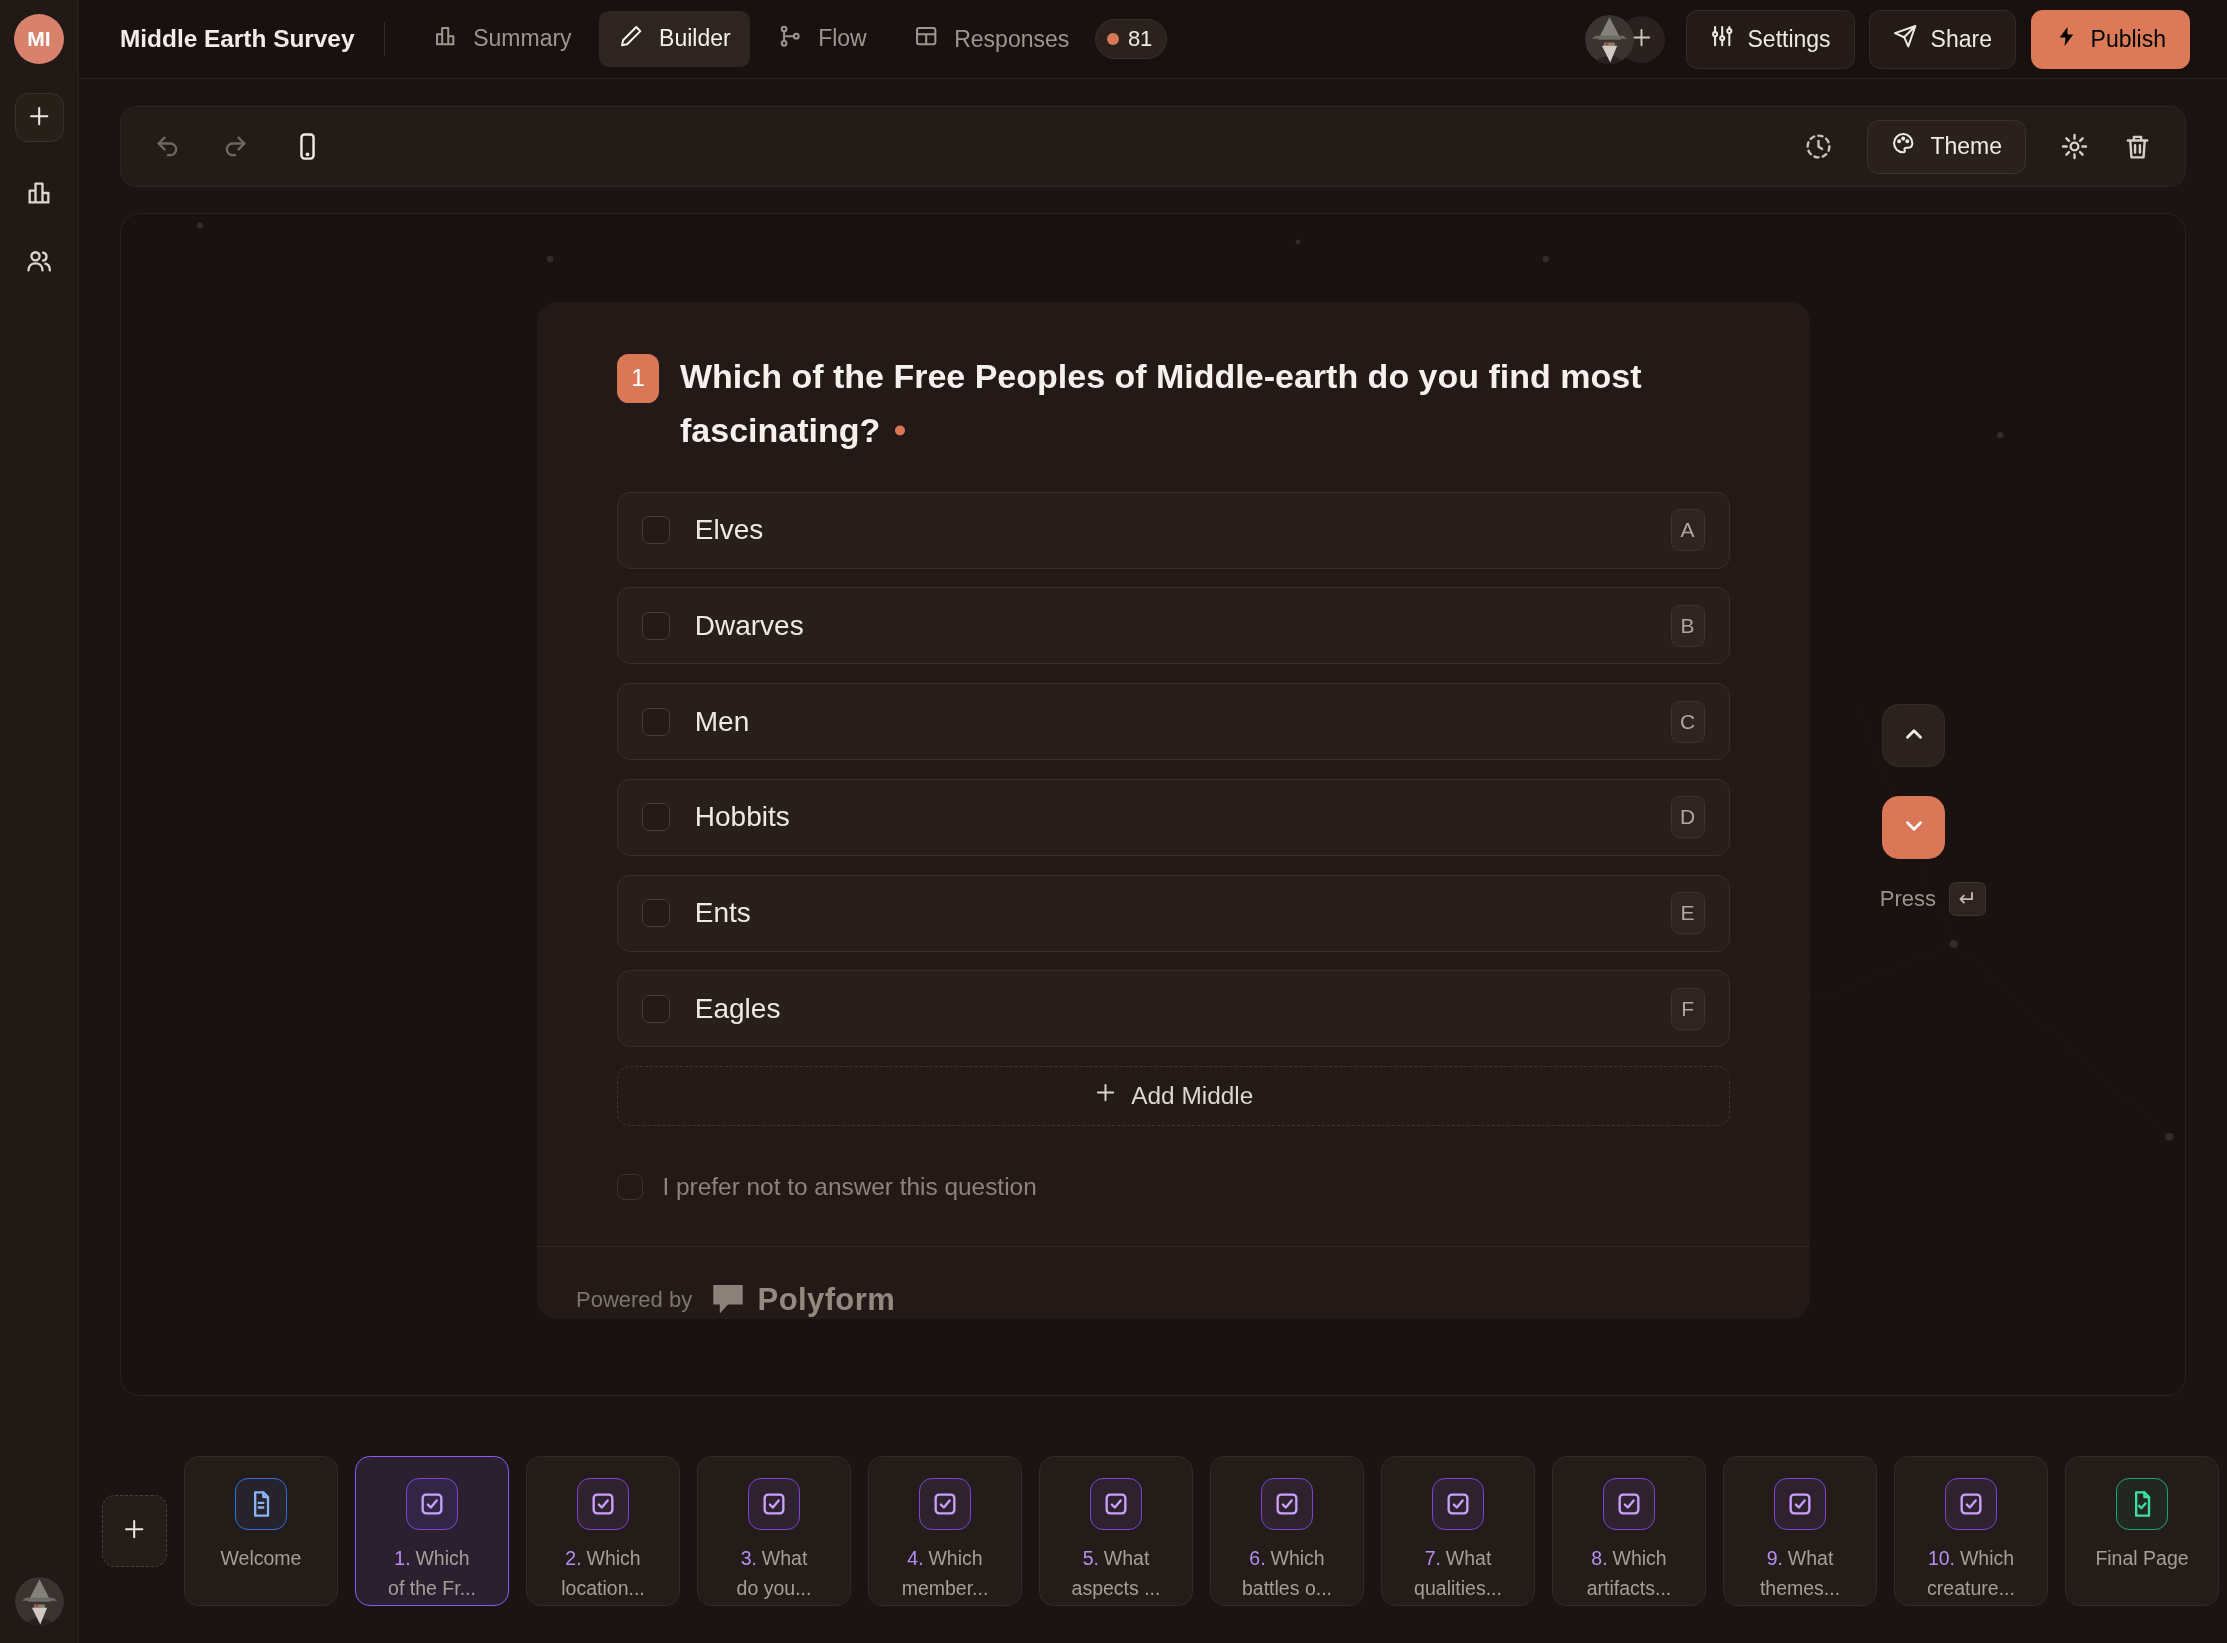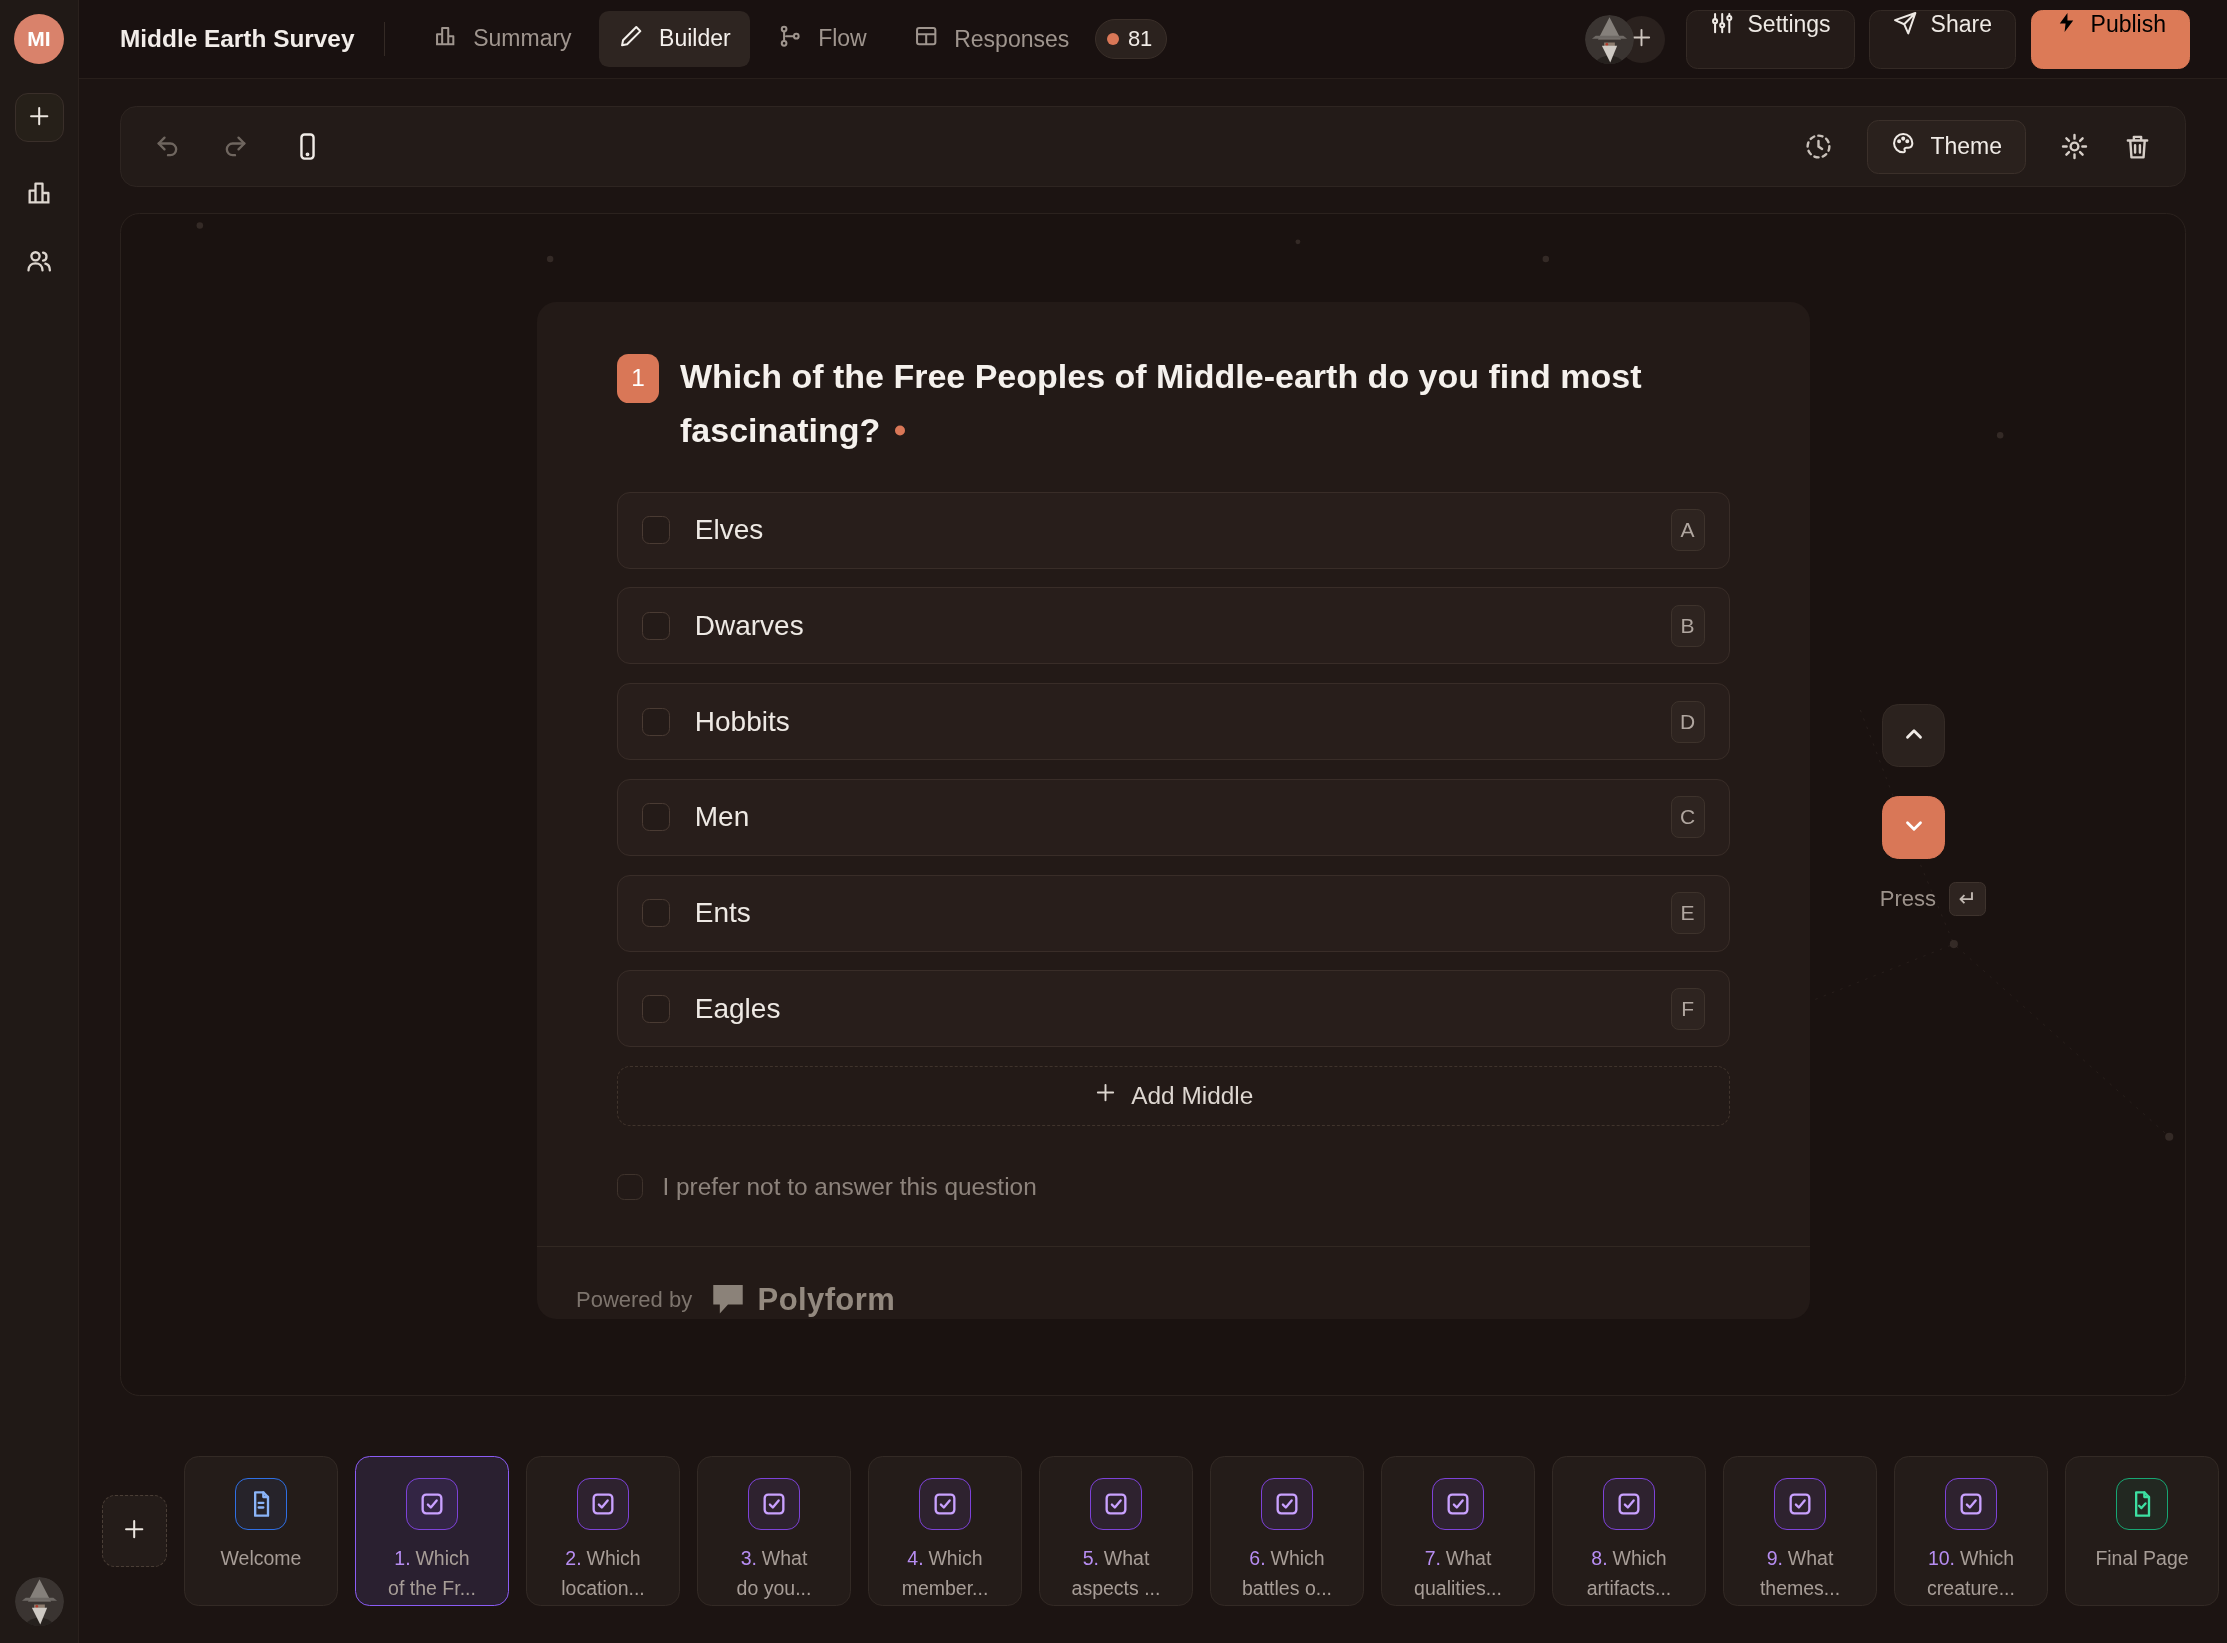--- a/index.html
+++ b/index.html
@@ -31,21 +31,21 @@
          color:#9f958e; font-size:23px; cursor:pointer; white-space:nowrap; }
   .tab.active { background:#2e2521; color:#f4f0ec; }
   .resp-badge { display:flex; align-items:center; gap:9px; background:#2b221e; border:0.8px solid #3a2f29;
                 border-radius:812px; padding:5.7px 14px 5.7px 10.6px; margin-left:9.8px; }
   .resp-dot { width:12.2px; height:12.2px; border-radius:50%; background:#d97757; }
   .resp-count { font-size:22px; color:#f0ebe6; }
   .tb-right { margin-left:auto; display:flex; align-items:center; gap:14.6px; }
   .avatar-stack { display:flex; align-items:center; margin-right:6.5px; }
   .add-collab { width:47px; height:47px; border-radius:50%; background:#2a211e; color:#cfc7c0;
                 display:flex; align-items:center; justify-content:center; margin-left:-16.3px; }
-  .btn { display:flex; gap:13px; padding:0 23px; height:59px; border-radius:11.4px;
+  .btn { display:flex; align-items:center; gap:13px; padding:0 23px; height:59px; border-radius:11.4px;
          font-size:23px; color:#eee9e4; background:#241b18; border:0.8px solid #342a25; cursor:pointer; white-space:nowrap; }
   .btn.publish { background:#dc7a57; border-color:#dc7a57; color:#000000; font-weight:500; }
 
   
   .main { flex:none; background:#1c1412; padding:27px 41px 0; }
   .toolbar { height:81px; background:#231b18; border:0.8px solid #2e2521; border-radius:16.3px;
              display:flex; align-items:center; padding:0 33px; }
   .tool-group { display:flex; align-items:center; gap:39px; }
   .tool-icon { display:flex; color:#6f665f; cursor:pointer; }
   .tool-icon.bright { color:#f0ebe6; }
@@ -348,27 +348,27 @@
                 <span class="opt-label">Elves</span>
                 <span class="opt-key">A</span>
               </div>
               <div class="opt">
                 <span class="opt-check"></span>
                 <span class="opt-label">Dwarves</span>
                 <span class="opt-key">B</span>
               </div>
               <div class="opt">
                 <span class="opt-check"></span>
+                <span class="opt-label">Men</span>
+                <span class="opt-key">C</span>
+              </div>
+              <div class="opt">
+                <span class="opt-check"></span>
                 <span class="opt-label">Hobbits</span>
                 <span class="opt-key">D</span>
-              </div>
-              <div class="opt">
-                <span class="opt-check"></span>
-                <span class="opt-label">Men</span>
-                <span class="opt-key">C</span>
               </div>
               <div class="opt">
                 <span class="opt-check"></span>
                 <span class="opt-label">Ents</span>
                 <span class="opt-key">E</span>
               </div>
               <div class="opt">
                 <span class="opt-check"></span>
                 <span class="opt-label">Eagles</span>
                 <span class="opt-key">F</span>

